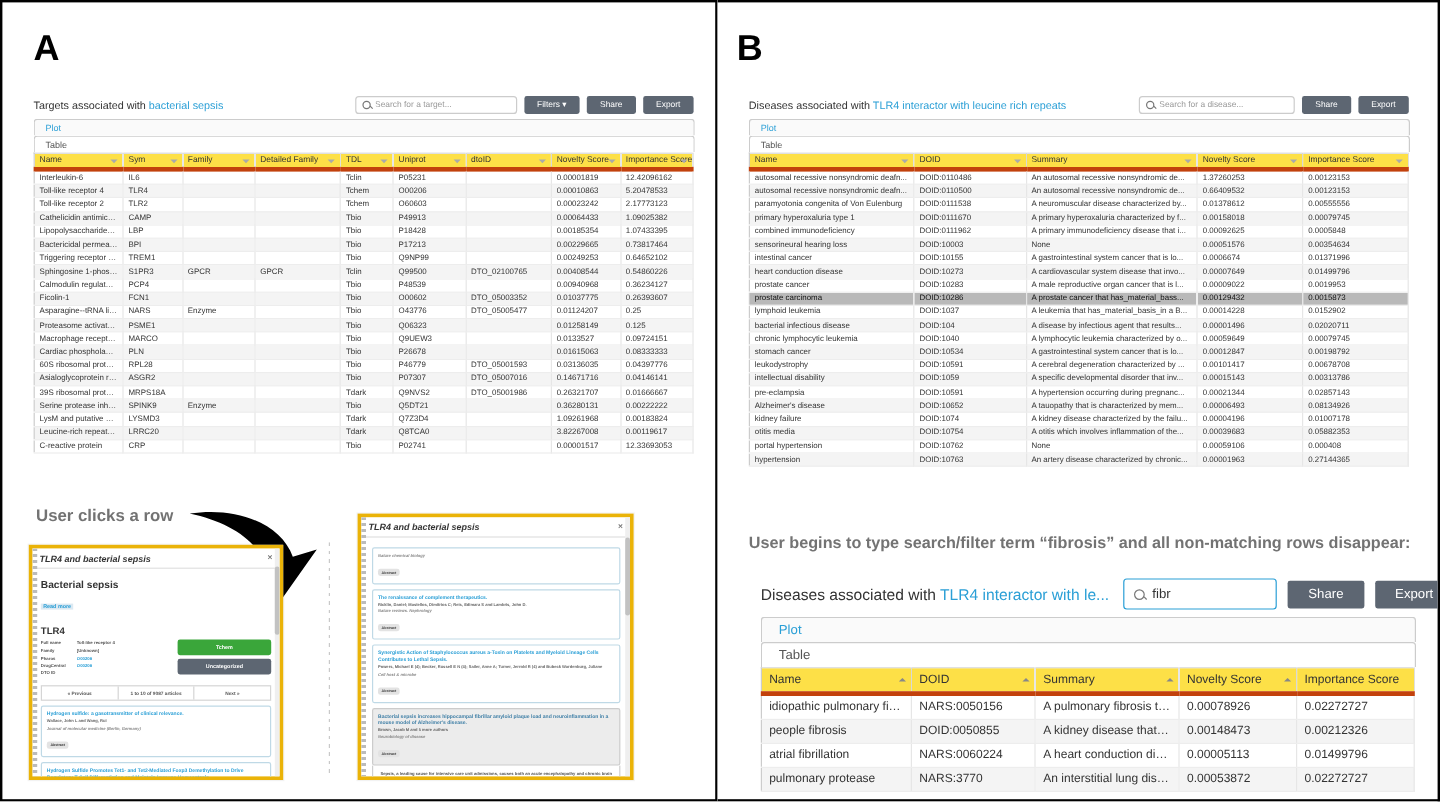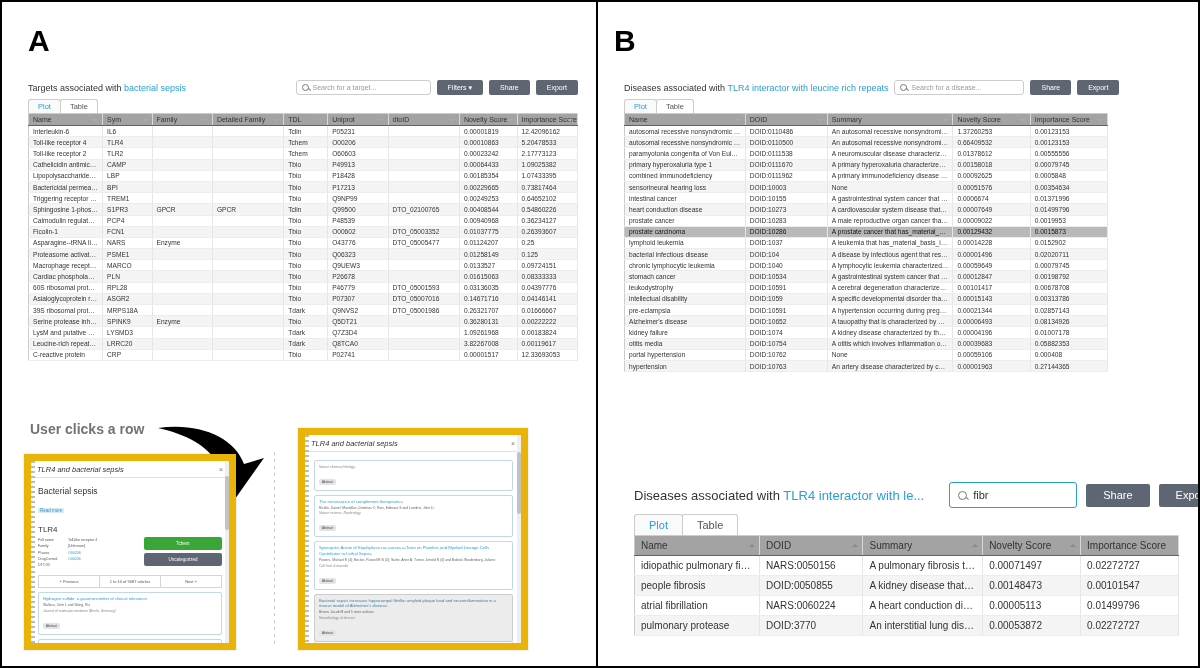--- a/index.html
+++ b/index.html
@@ -94,21 +94,21 @@
     color: #fff;
     font-size: 7px;
     height: 15px;
     line-height: 15px;
     padding: 0 11px;
     border-radius: 2px;
     text-align: center;
     white-space: nowrap;
   }
 
-  .tabs { display: flex; margin-top: 4px; }
+  .tabs { display: flex; margin-top: 4px; flex-direction: column; }
   .tab {
     font-size: 7.5px;
     color: #2a9fd6;
     border: 1px solid #ccc;
     border-bottom: none;
     border-radius: 3px 3px 0 0;
     padding: 2px 9px 2px;
     background: #fafafa;
     margin-right: -1px;
   }
@@ -122,22 +122,22 @@
     border: 1px solid #ccc;
     background: #fff;
   }
   .tbl th {
     font-size: 7px;
     font-weight: normal;
     color: #333;
     text-align: left;
     padding: 2px 4px;
     border-right: 1px solid #d8d8d8;
-    border-bottom: 1px solid #c2410c;
-    background: #a3a3a3;
+    border-bottom: 4px solid #c2410c;
+    background: #fde047;
     position: relative;
     white-space: nowrap;
     overflow: hidden;
   }
   .tbl th .sortcaret {
     position: absolute; right: 4px; top: 50%;
     margin-top: -1px;
     width: 0; height: 0;
     border-left: 3px solid transparent;
     border-right: 3px solid transparent;
@@ -175,23 +175,24 @@
     white-space: nowrap;
   }
 
   
   .arrow { position: absolute; }
 
   
   .mini-card {
     position: absolute;
     background: #fff;
-    border: 7px solid #eab308;
+    border: 3px solid #eab308;
     box-shadow: 0 0 0 1px rgba(0,0,0,.05);
     overflow: hidden;
+    font-weight: bold;
   }
   .mini-card .mc-head {
     display: flex; align-items: center;
     padding: 4px 6px 3px;
     border-bottom: 1px solid #e0e0e0;
   }
   .mini-card .mc-title {
     font-style: italic;
     font-size: 7.5px;
     color: #333;
@@ -637,21 +638,21 @@
 
       </div>
       <div class="scrollbar-v"></div>
     </div>
   </div>
 
   <div class="panel" id="panel-b">
 
     <div class="panel-letter" style="left:16px; top:24px;">B</div>
 
-    <div class="app" style="left:26px; top:78px; width:484px;">
+    <div class="app" style="left:26px; top:78px; width:550px;">
       <div class="app-head">
         <div class="app-title">
           <span>Diseases associated with </span><span class="link">TLR4 interactor with leucine rich repeats</span>
         </div>
         <div class="head-right">
           <div class="search-box" style="min-width:130px;">
             <span class="mag"></span>
             <span class="txt">Search for a disease...</span>
           </div>
           <div class="btn">Share</div>
@@ -833,23 +834,24 @@
               <td>hypertension</td>
               <td>DOID:10763</td>
               <td>An artery disease characterized by chronic...</td>
               <td>0.00001963</td>
               <td>0.27144365</td>
             </tr>
           </tbody>
       </table>
     </div>
 
+    <div class="callout" style="left:26px; top:443px; font-size:13.5px;">User begins to type search/filter term “fibrosis” and all non-matching rows disappear:</div>
 
     <div class="app" style="left:36px; top:480px; width:545px;">
-      <div class="app-head" style="gap:25px;">
+      <div class="app-head" style="gap:12px;">
         <div class="app-title" style="font-size:13px;">
           <span>Diseases associated with </span><span class="link">TLR4 interactor with le...</span>
         </div>
         <div class="head-right" style="gap:9px;">
           <div class="search-box typed" style="height:23px; min-width:128px; padding:12px 8px; gap:6px;">
             <span class="mag" style="width:9px;height:9px;"></span>
             <span class="txt" style="font-size:11px;">fibr</span>
           </div>
           <div class="btn" style="height:23px;line-height:23px;font-size:11px;padding:0 17px;">Share</div>
           <div class="btn" style="height:23px;line-height:23px;font-size:11px;padding:0 17px;">Export</div>
@@ -876,40 +878,40 @@
               <th class="asc">Summary<span class="sortcaret"></span></th>
               <th class="asc">Novelty Score<span class="sortcaret"></span></th>
               <th>Importance Score</th>
             </tr>
           </thead>
         <tbody>
             <tr>
               <td>idiopathic pulmonary fibrosis</td>
               <td>NARS:0050156</td>
               <td>A pulmonary fibrosis that is ...</td>
-              <td>0.00071497</td>
+              <td>0.00078926</td>
               <td>0.02272727</td>
             </tr>
             <tr>
               <td>people fibrosis</td>
               <td>DOID:0050855</td>
               <td>A kidney disease that is cha...</td>
               <td>0.00148473</td>
-              <td>0.00101547</td>
+              <td>0.00212326</td>
             </tr>
             <tr>
               <td>atrial fibrillation</td>
               <td>NARS:0060224</td>
               <td>A heart conduction disease ...</td>
               <td>0.00005113</td>
               <td>0.01499796</td>
             </tr>
             <tr>
               <td>pulmonary protease</td>
-              <td>DOID:3770</td>
+              <td>NARS:3770</td>
               <td>An interstitial lung disease t...</td>
               <td>0.00053872</td>
               <td>0.02272727</td>
             </tr>
           </tbody>
       </table>
     </div>
   </div>
 </div>
 

